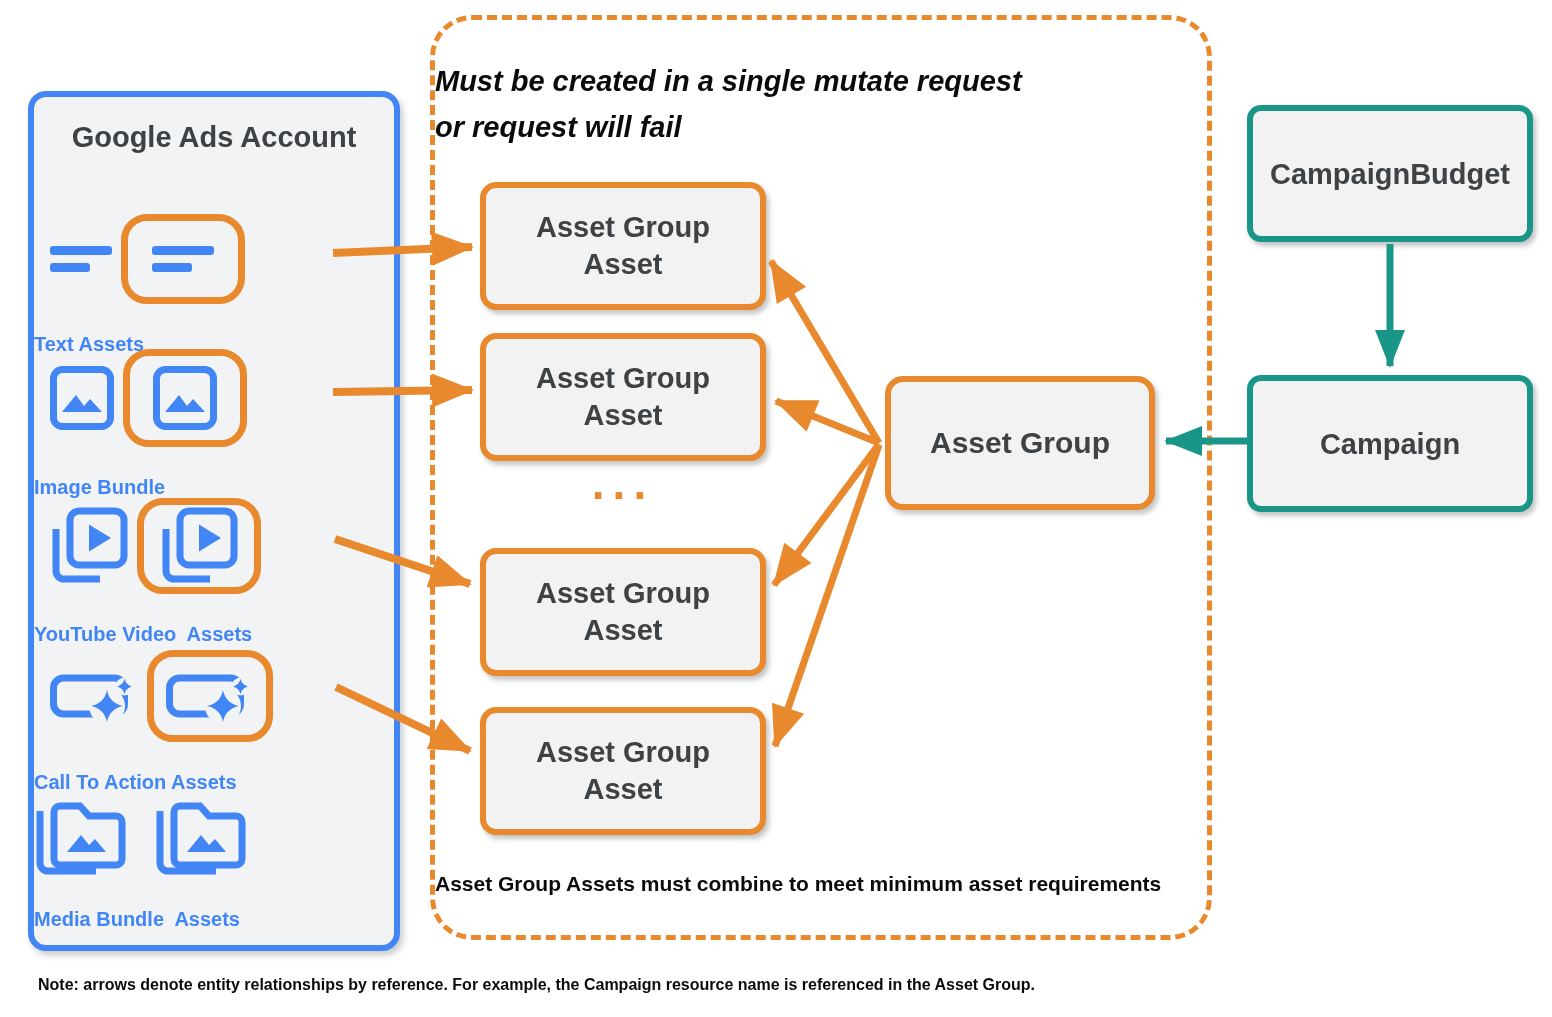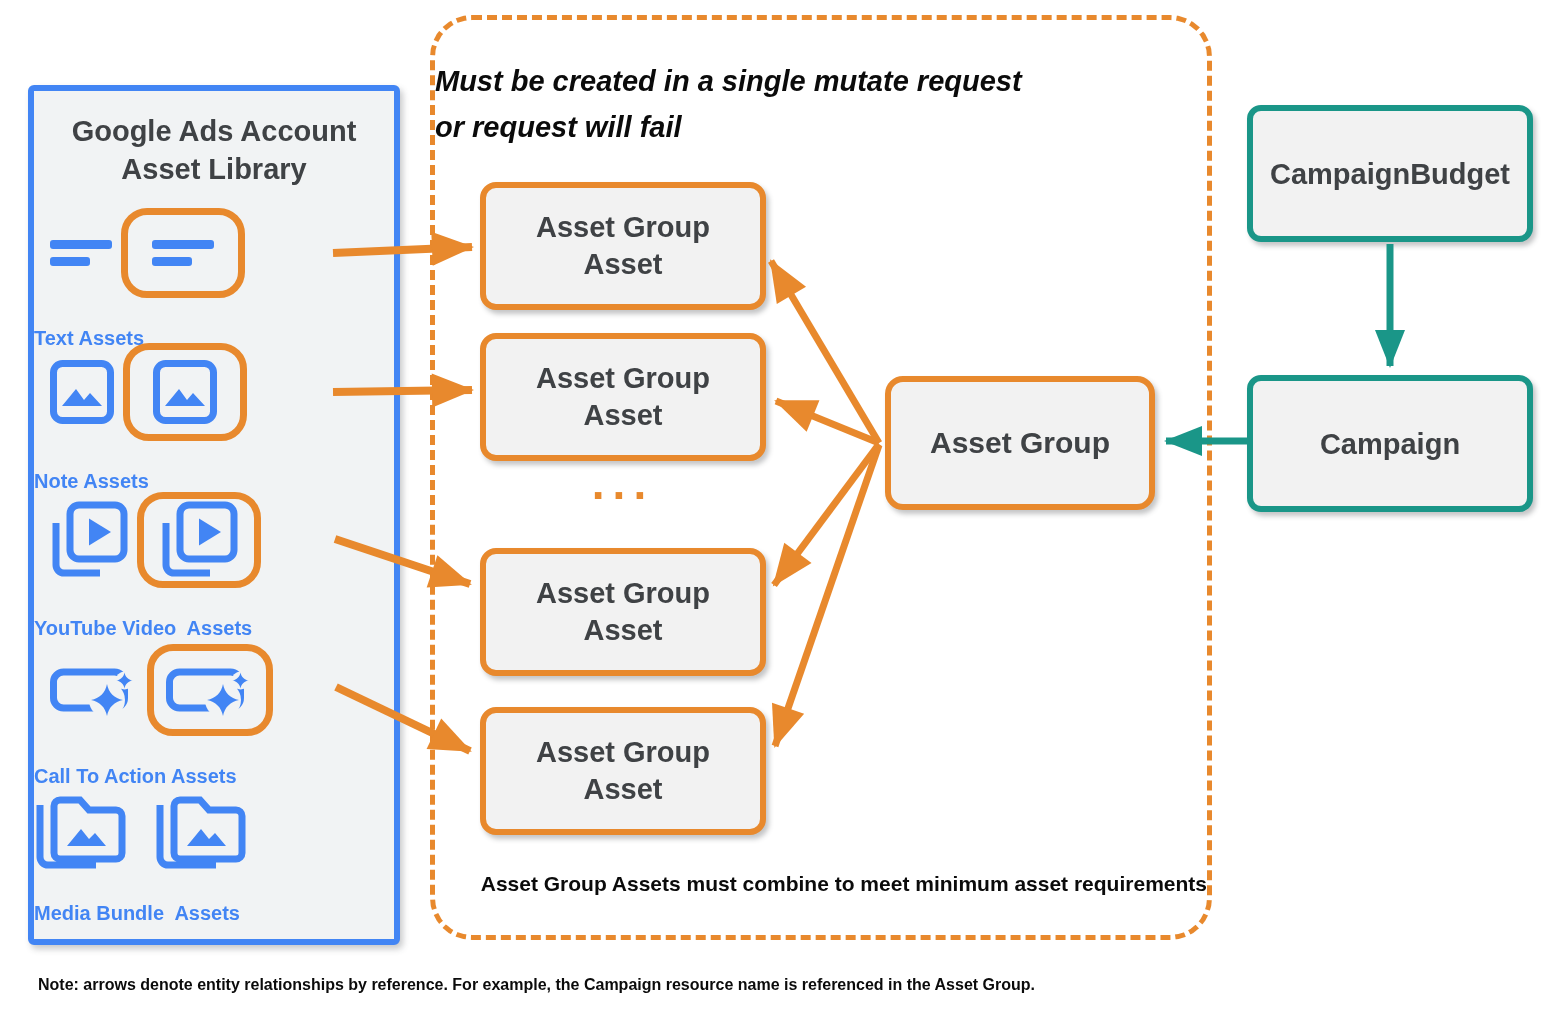--- a/index.html
+++ b/index.html
@@ -6,22 +6,22 @@
     --orange:#E8892D; --blue:#4285F4; --teal:#1A9688;
     --ink:#3F4245; --black:#0B0B0B; --panel-bg:#F1F3F4; --box-fill:#F2F2F2;
   }
   *{box-sizing:border-box; margin:0; padding:0;}
   html,body{background:#fff;}
   body{font-family:"Liberation Sans", sans-serif;}
   #canvas{position:relative; width:1552px; height:1017px; background:#fff; overflow:hidden;}
 
   
   .lib-panel{
-    position:absolute; left:28px; top:85px; width:372px; height:860px;
-    background:var(--panel-bg); border:6px solid var(--blue); border-radius:6px;
+    position:absolute; left:28px; top:91px; width:372px; height:860px;
+    background:var(--panel-bg); border:6px solid var(--blue); border-radius:18px;
     box-shadow:3px 4px 6px rgba(60,64,67,.28);
   }
   .lib-title{
     position:absolute; top:21px; left:0; width:100%; text-align:center;
     font-size:29px; font-weight:bold; color:var(--ink); line-height:38px;
   }
   .lib-row{position:absolute; left:0; width:100%; display:flex; flex-direction:column; align-items:flex-start;gap:25px;}
   .pair{display:flex; align-items:center; gap:9px; margin-left:16px;}
   .pair.no-shift{margin-left:0; gap:26px;}
   .ring{display:inline-flex; align-items:center; justify-content:center;
@@ -56,21 +56,21 @@
     color:var(--orange); font-size:46px; font-weight:bold; letter-spacing:8px; line-height:46px;
   }
   .asset-group-box{
     position:absolute; left:450px; top:356px; width:270px; height:134px;
     background:var(--box-fill); border:6px solid var(--orange); border-radius:18px;
     display:flex; align-items:center; justify-content:center;
     font-size:30px; font-weight:bold; color:var(--ink);
     box-shadow:3px 4px 5px rgba(60,64,67,.3);
   }
   .mutate-footnote{
-    position:absolute; top:852px; left:0; width:100%; text-align:right;
+    position:absolute; top:852px; left:0; width:100%; text-align:left;
     font-size:21px; font-weight:bold; color:var(--black);
   }
 
   
   .teal-box{
     position:absolute; width:286px; height:137px;
     background:var(--box-fill); border:6px solid var(--teal); border-radius:14px;
     display:flex; flex-direction:row; align-items:center; justify-content:center;
     font-size:29px; font-weight:bold; color:var(--ink); line-height:38px;
     box-shadow:3px 4px 5px rgba(60,64,67,.3);
@@ -93,21 +93,20 @@
   .mt-f{fill:var(--teal);}
 </style>
 </head>
 <body>
 
 <div id="canvas">
 
   <section class="lib-panel">
     <div class="lib-title">
       <div>Google Ads Account</div>
-      <div>Asset Library</div>
     </div>
 
     <div class="lib-row" style="top:117px">
       <div class="pair">
         <svg width="62" height="36" viewBox="0 0 62 36">
           <rect class="ifl" x="0" y="5" width="62" height="9" rx="3"></rect>
           <rect class="ifl" x="0" y="22" width="40" height="9" rx="3"></rect>
         </svg>
         <span class="ring ring-text">
           <svg width="62" height="36" viewBox="0 0 62 36">
@@ -125,21 +124,21 @@
           <rect class="ist" x="3.5" y="3.5" width="57" height="57" rx="9"></rect>
           <path class="ifl" d="M12 46 L26 29 L34 40 L40 33 L52 46 Z"></path>
         </svg>
         <span class="ring ring-img">
           <svg width="64" height="64" viewBox="0 0 64 64">
             <rect class="ist" x="3.5" y="3.5" width="57" height="57" rx="9"></rect>
             <path class="ifl" d="M12 46 L26 29 L34 40 L40 33 L52 46 Z"></path>
           </svg>
         </span>
       </div>
-      <div class="lib-label">Note Assets</div>
+      <div class="lib-label">Image Bundle</div>
     </div>
 
     <div class="lib-row" style="top:401px">
       <div class="pair">
         <svg width="78" height="78" viewBox="0 0 78 78">
           <path class="ist" d="M6 22 V64 a8 8 0 0 0 8 8 H50"></path>
           <rect class="ist" x="20" y="4" width="54" height="54" rx="9"></rect>
           <path class="ifl" d="M39 17.5 L61 31 L39 44.5 Z"></path>
         </svg>
         <span class="ring ring-yt">

